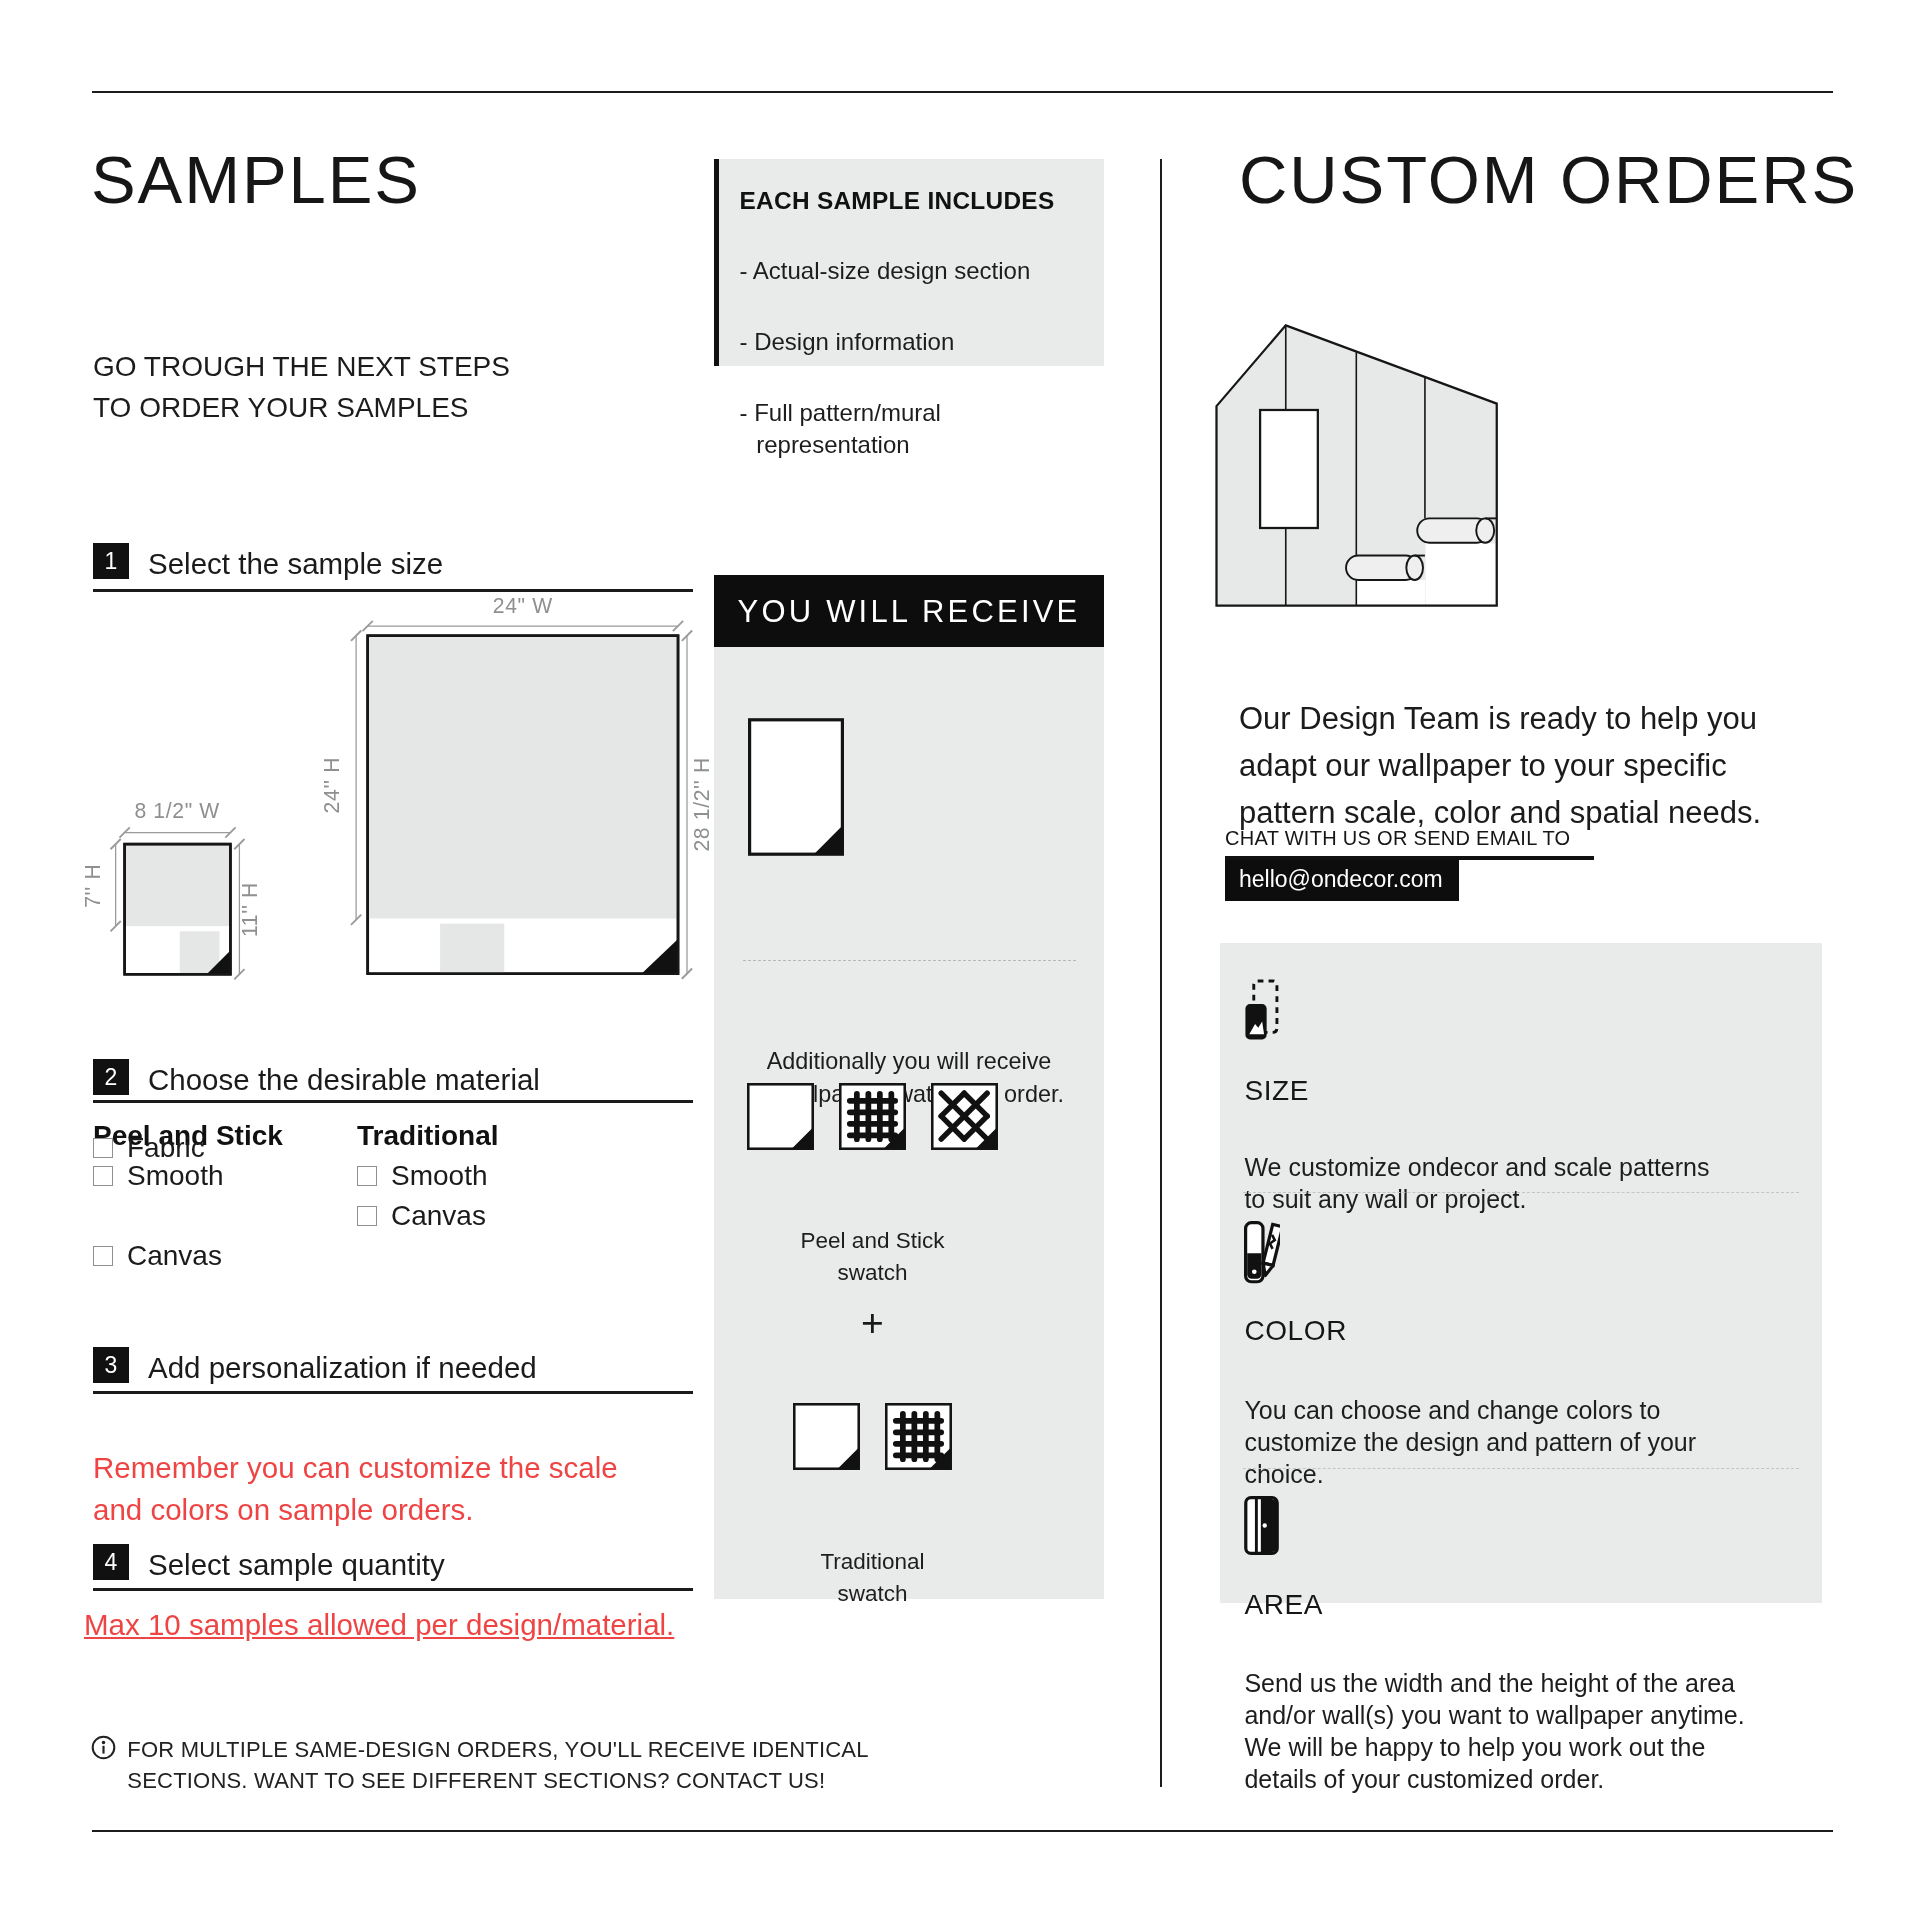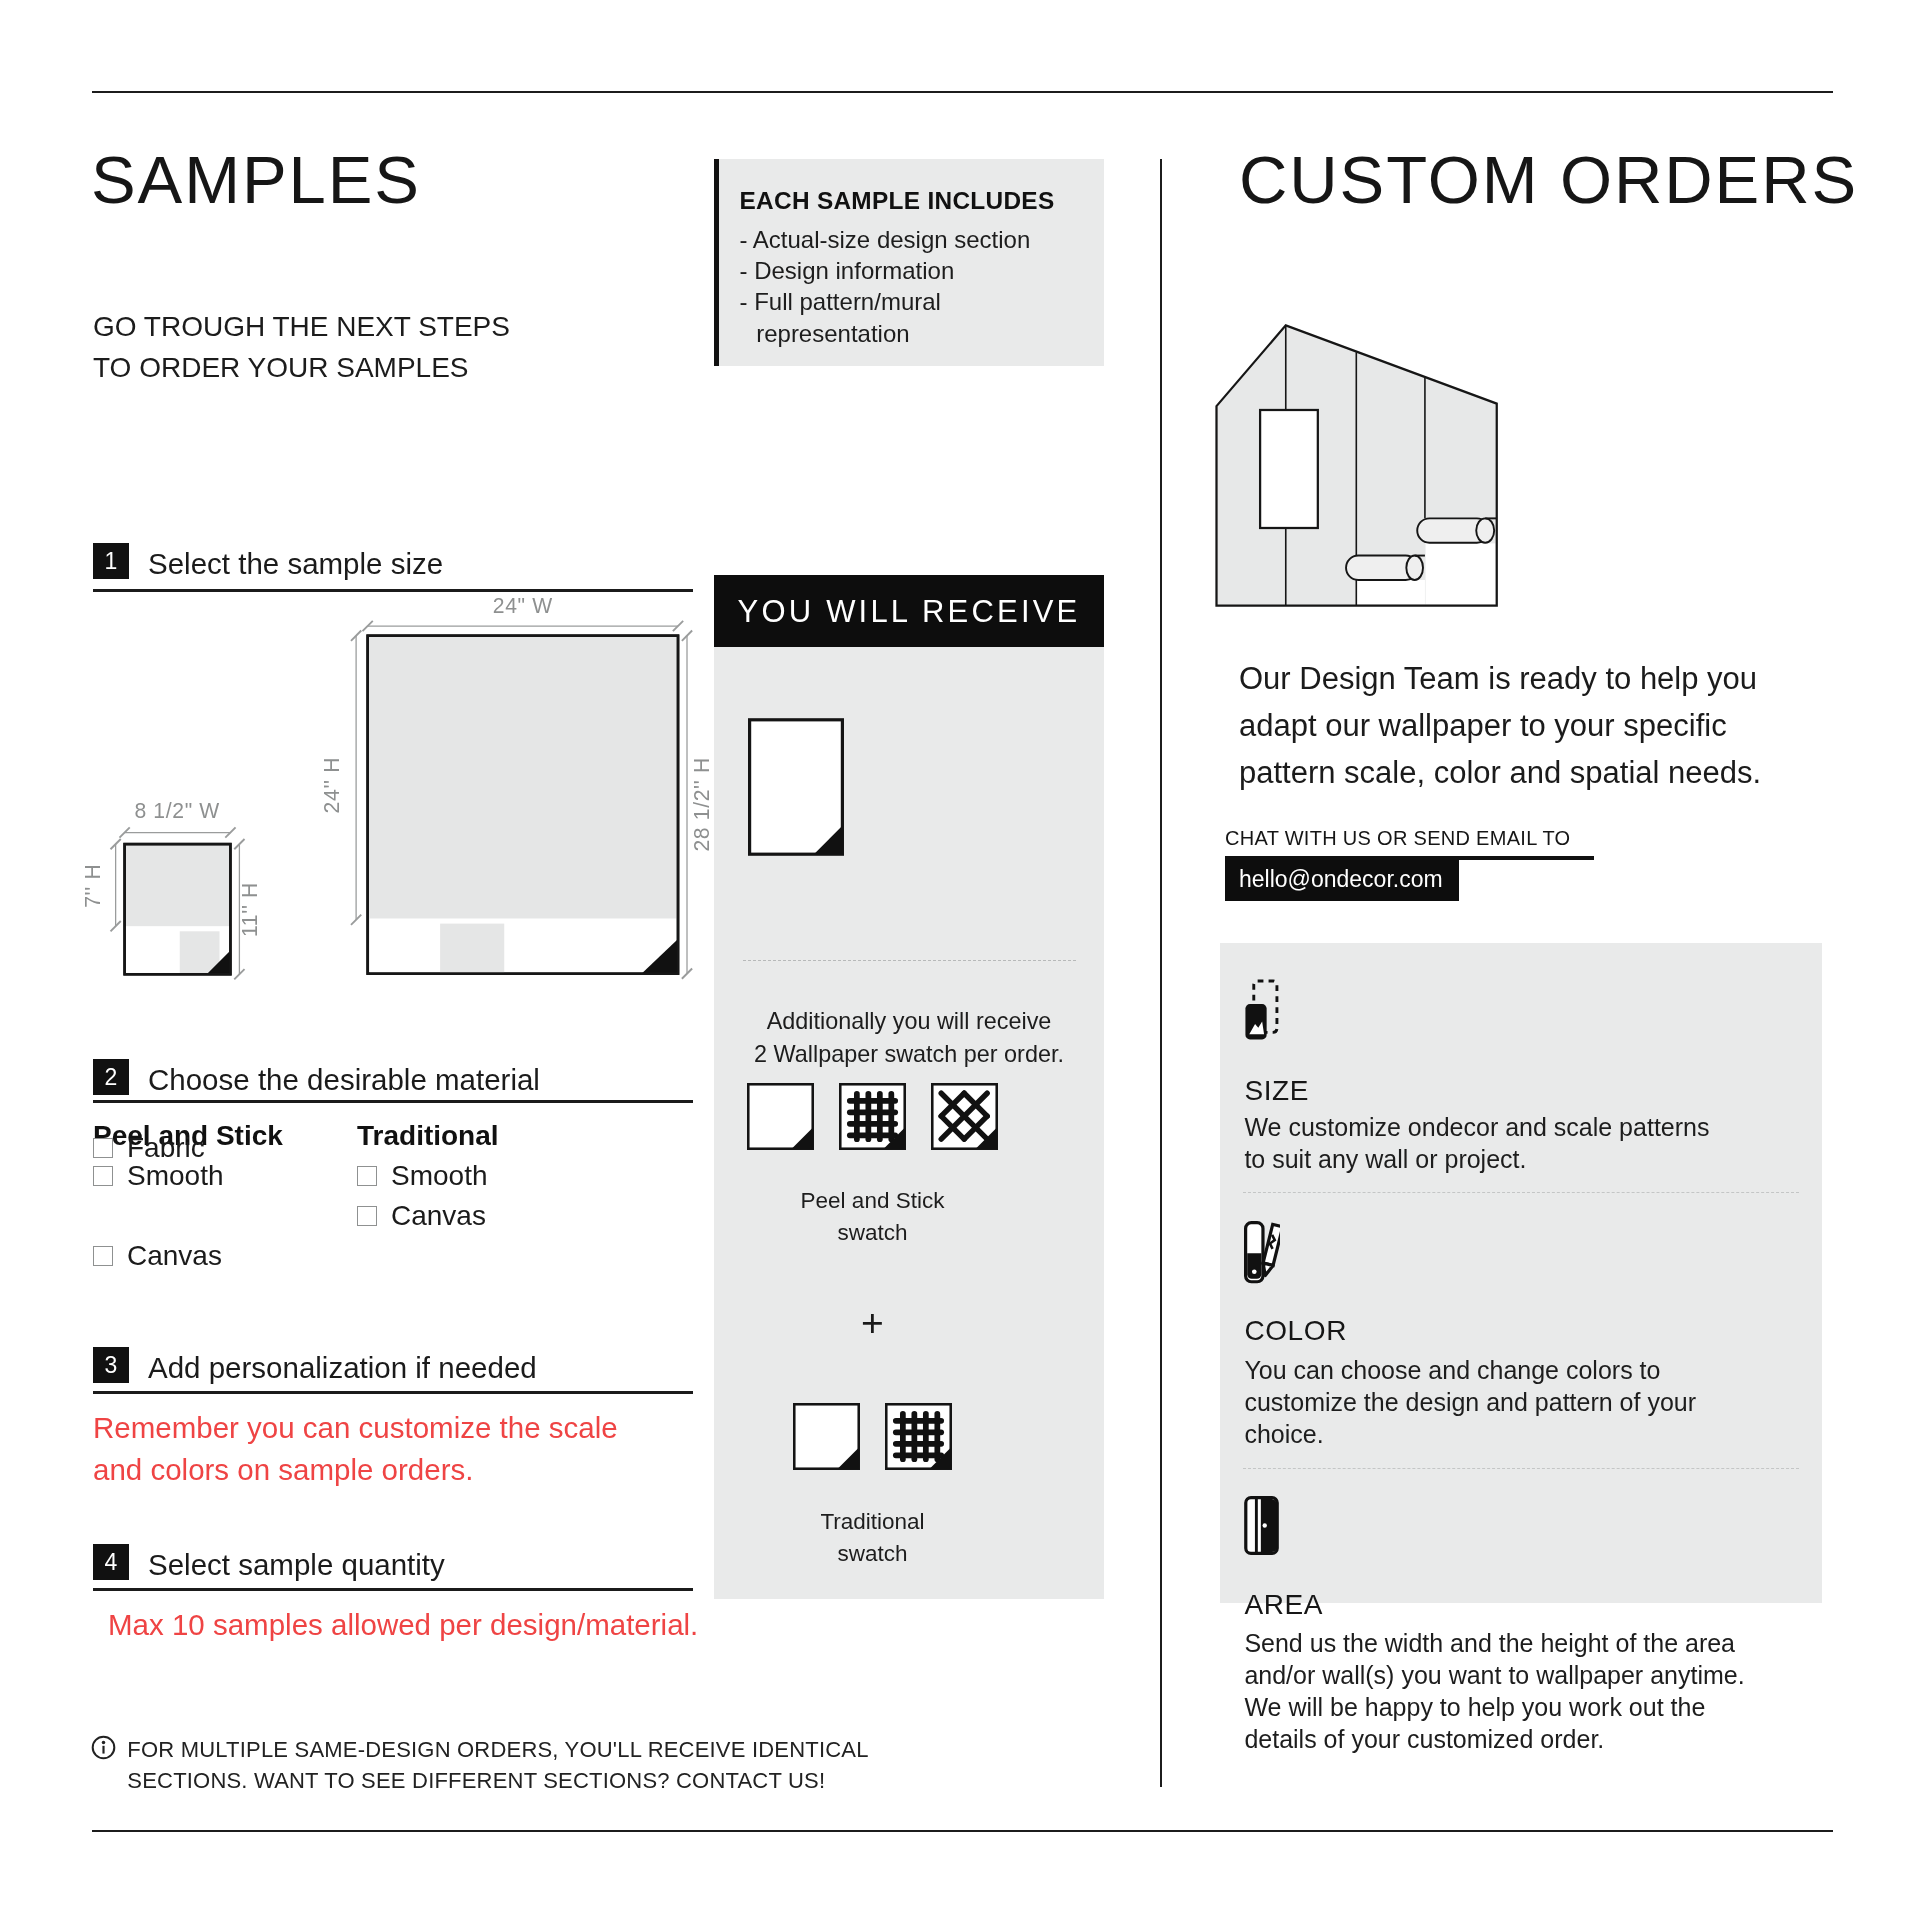--- a/index.html
+++ b/index.html
@@ -1,21 +1,21 @@
 <!DOCTYPE html>
 <html style="--color-panel: #e9eaea; --color-ink: #111111; --color-dim-gray: #8e9090; --color-diagram-fill: #e5e6e6;font-size:10.3px"><head>
 <meta charset="utf-8">
 <style>
   html,body{margin:0;padding:0;}
   body{
     width:1926px;height:1926px;position:relative;background:#fff;
     font-family:"Liberation Sans",sans-serif;color:#1e1e1e;overflow:hidden;
   }
   .abs{position:absolute;}
-  .pre{white-space:pre-line;}
+  .pre{white-space:pre-line;margin-top:40px;}
   .rule{background:#1c1c1c;}
   
   .big-title{font-size:67px;font-weight:300;letter-spacing:1.9px;color:#161616;line-height:1;}
   .intro{font-size:28px;line-height:1.45;color:#1c1c1c;}
   .step-header{display:flex;align-items:flex-start;}
   .step-num{width:36px;height:36px;background:#111;color:#fff;font-size:23px;
     display:flex;align-items:center;justify-content:center;flex:0 0 auto;}
   .step-label{font-size:29.5px;margin-left:19px;margin-top:3.9px;color:#1b1b1b;}
   .step-line{height:2.6px;background:#1b1b1b;width:600px;}
   .mat-title{font-size:28px;font-weight:bold;color:#111;}
@@ -142,21 +142,21 @@
 </div>
 <div class="abs step-line" style="left:93px;top:1391px;"></div>
 <div class="abs note pre" style="left:93px;top:1407px;width:629px;">Remember you can customize the scale
 and colors on sample orders.</div>
 
 <div class="abs step-header" style="left:93px;top:1544px;">
   <div class="step-num">4</div>
   <div class="step-label">Select sample quantity</div>
 </div>
 <div class="abs step-line" style="left:93px;top:1588px;"></div>
-<div class="abs note" style="left:108px;top:1604px;width:655px;">Max 10 samples allowed per design/material.</div>
+<div class="abs note" style="left:84px;top:1604px;width:655px;text-decoration:underline;">Max 10 samples allowed per design/material.</div>
 
 <div class="abs footnote" style="left:90px;top:1734px;">
   <svg width="27" height="27" viewBox="0 0 40 40">
     <circle cx="20" cy="20" r="16" fill="none" stroke="#222" stroke-width="3"></circle>
     <circle cx="20" cy="12.5" r="2.6" fill="#222"></circle>
     <rect x="18.4" y="17.5" width="3.2" height="11.5" fill="#222"></rect>
   </svg>
   <div class="footnote-text pre" style="width:777px;">FOR MULTIPLE SAME-DESIGN ORDERS, YOU'LL RECEIVE IDENTICAL
 SECTIONS. WANT TO SEE DIFFERENT SECTIONS? CONTACT US!</div>
 </div>

